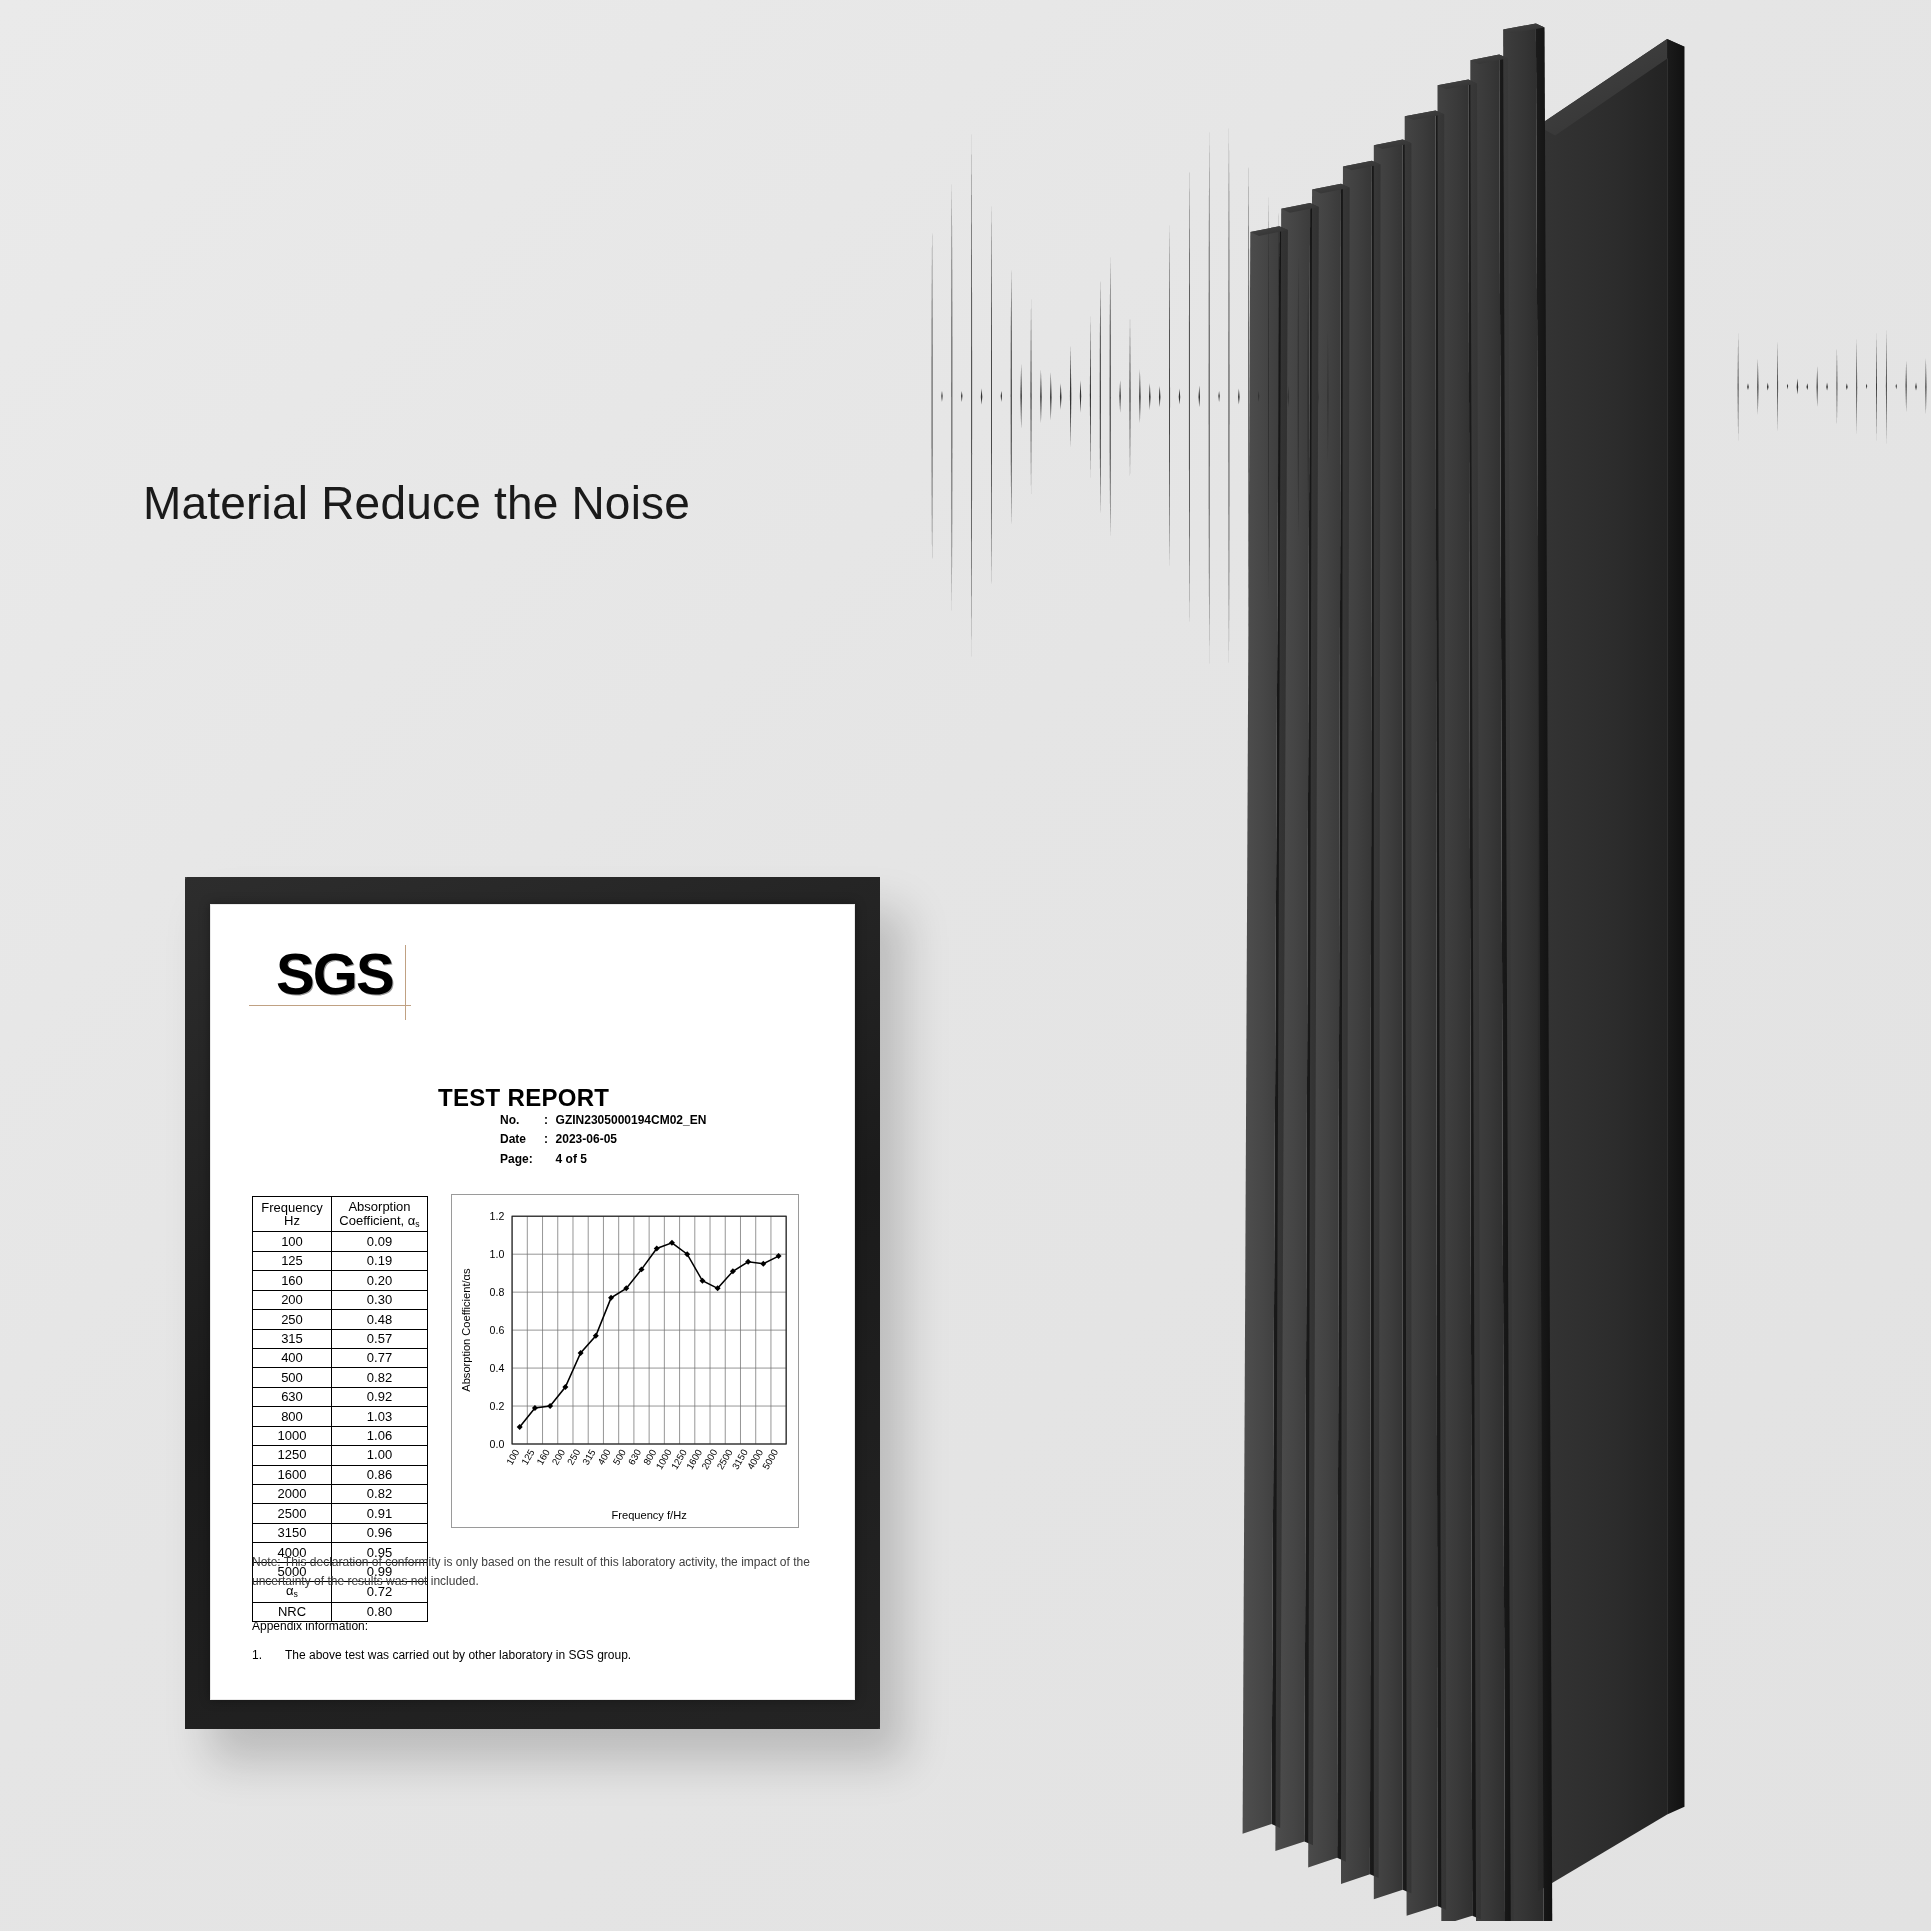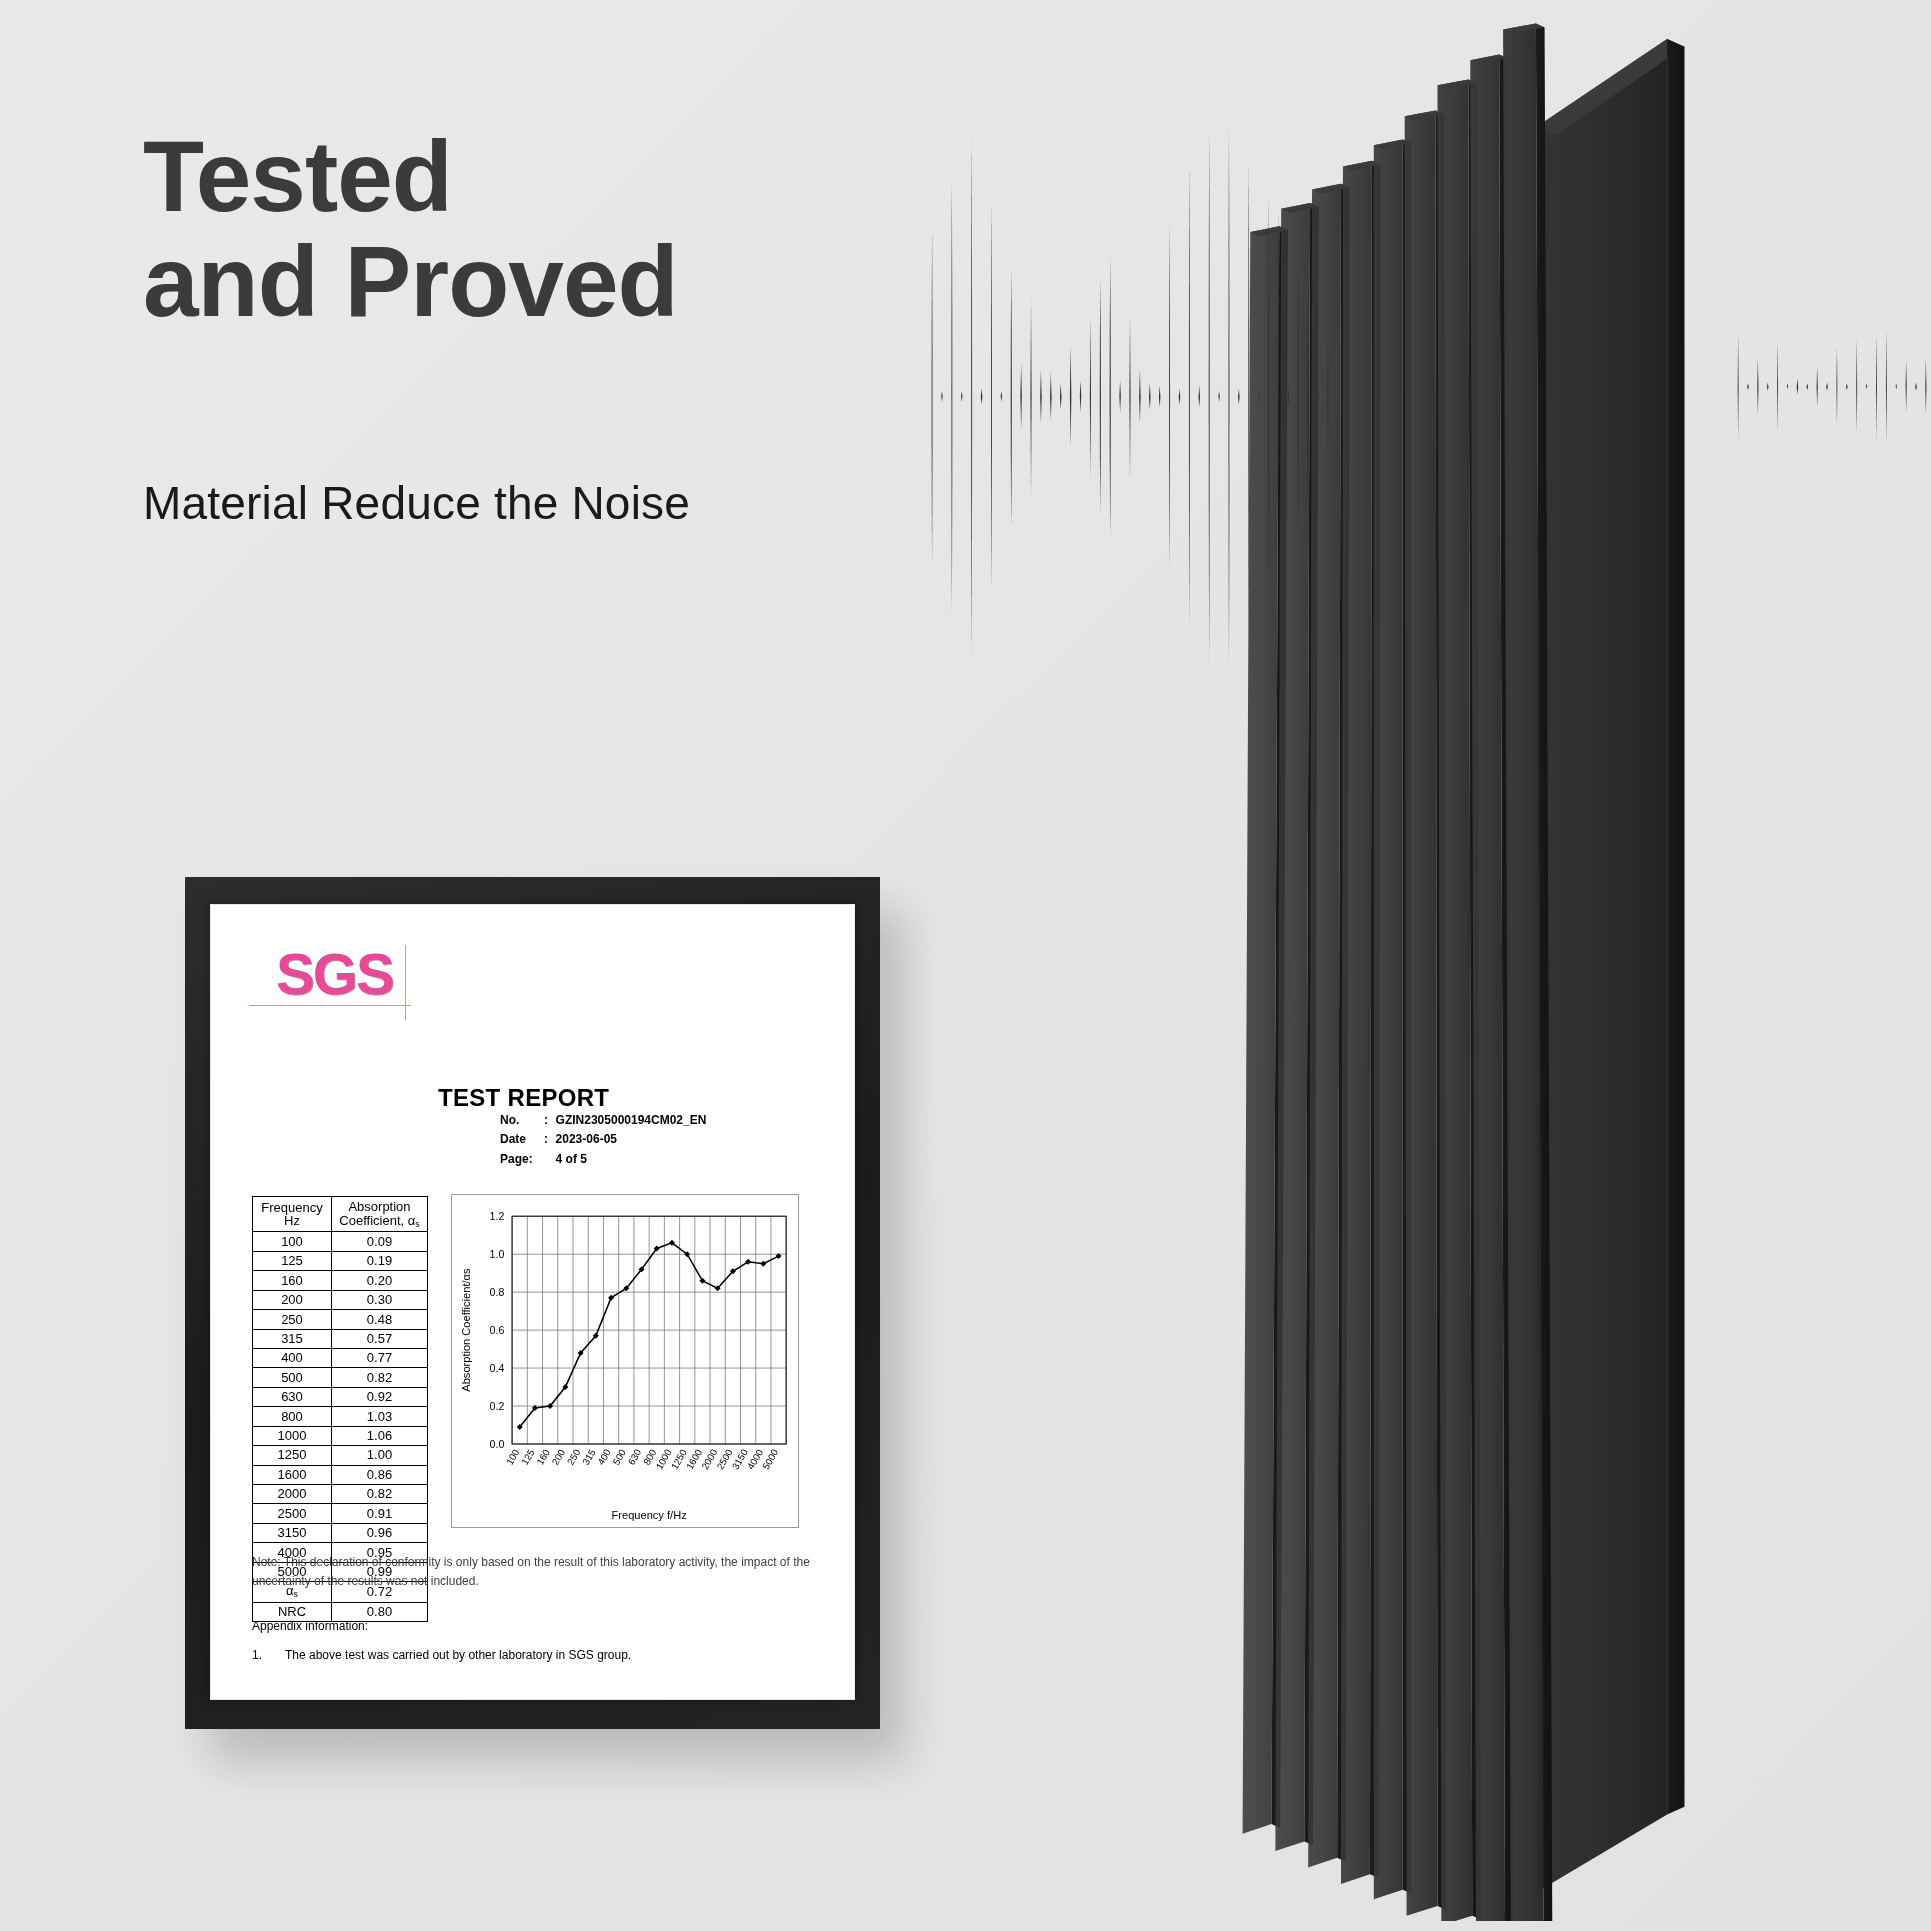--- a/index.html
+++ b/index.html
@@ -58,21 +58,21 @@
     position: relative; width: 100%; height: 100%;
     background: #ffffff;
     box-shadow: inset 0 0 0 1px #e9e9e9, 0 0 9.7px rgba(0,0,0,.35);
     overflow: hidden;
   }
 
   
   .sgs { position:absolute; left: 66px; top: 41px; width: 145px; height: 71px; }
   .sgs .word {
     font-family: "Liberation Sans", sans-serif;
-    font-weight: 700; font-size: 58px; color:#ec4899;
+    font-weight: 700; font-size: 58px; color:#000000;
     letter-spacing: -1.9px; line-height: 1;
     text-shadow: 1px 1px 0 #9a9a9a;
   }
   .sgs .hline { position:absolute; left:-27px; top:60px; width:162px; height:1px; background:#c0a183; }
   .sgs .vline { position:absolute; left:129px; top:0px; width:1px; height:75px; background:#c0a183; }
 
   
   .rep-title { position:absolute; left: 228px; top: 180px; font-size: 24px; font-weight:700; color:#000; letter-spacing:0.3px;}
   .rep-meta { position:absolute; left: 290px; top: 207px; font-size: 12px; font-weight:700; color:#000; line-height: 1.62;}
   .rep-meta .lbl { display:inline-block; width:44px; }
@@ -108,24 +108,20 @@
   }
   .appendix { position:absolute; left: 42px; top: 713px; width: 589px; font-size: 12px; color:#000; line-height:1.6;}
   .appendix .li { margin-top: 9.7px; }
   .appendix .li .num { display:inline-block; width: 33px; }
 </style>
 </head>
 <body>
 
 <div id="stage">
 
-  <div class="headline">
-    <span class="l1">Tested</span>
-    <span class="l2">and Proved</span>
-  </div>
   <div class="sub1">Material Reduce  the Noise</div>
 
   <div class="wave" style="left:927px; top:126px;">
     <svg width="406" height="541" viewBox="0 0 420 560" aria-hidden="true">
       <g fill="#333333" id="wave-left">
           <path d="M 5.121951219512195 106.4 Q 6.071951219512195 280 5.121951219512195 453.6 Q 4.171951219512195 280 5.121951219512195 106.4 Z"></path>
           <path d="M 15.365853658536587 274.4 Q 16.865853658536587 280 15.365853658536587 285.6 Q 13.865853658536587 280 15.365853658536587 274.4 Z"></path>
           <path d="M 25.609756097560975 56 Q 26.559756097560975 280 25.609756097560975 504 Q 24.659756097560976 280 25.609756097560975 56 Z"></path>
           <path d="M 35.853658536585364 274.4 Q 37.353658536585364 280 35.853658536585364 285.6 Q 34.353658536585364 280 35.853658536585364 274.4 Z"></path>
           <path d="M 46.09756097560976 8.400000000000034 Q 47.04756097560976 280 46.09756097560976 551.5999999999999 Q 45.14756097560976 280 46.09756097560976 8.400000000000034 Z"></path>

